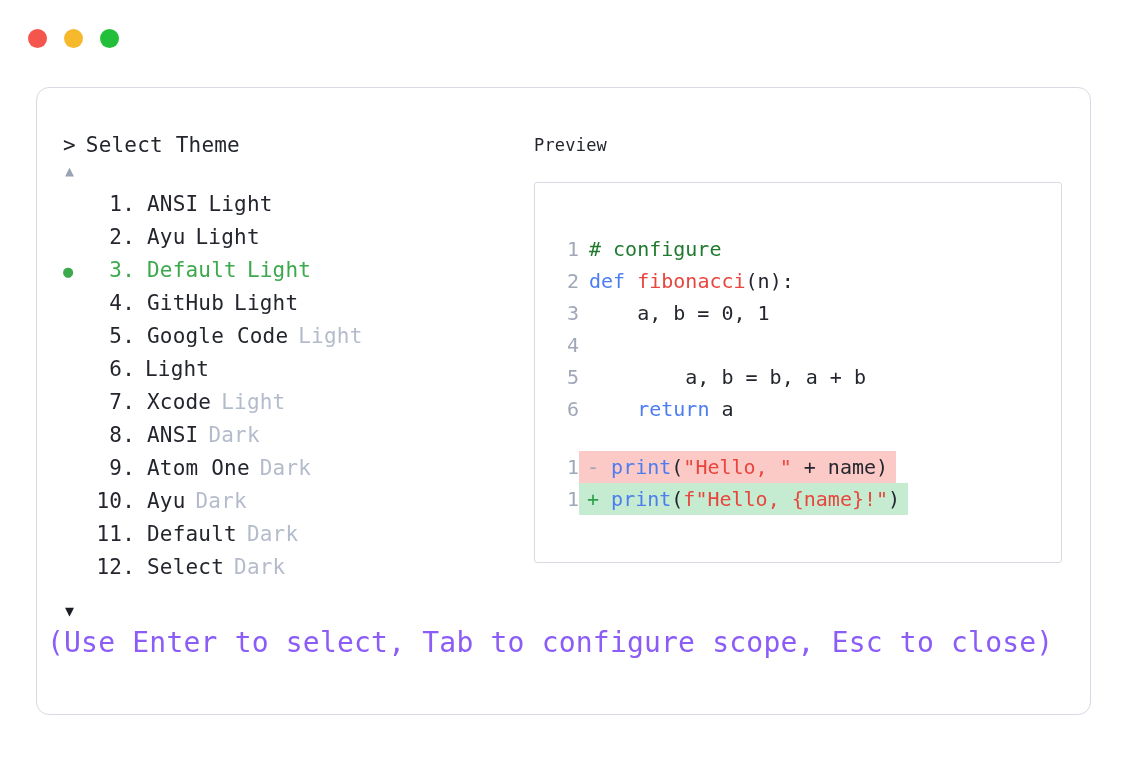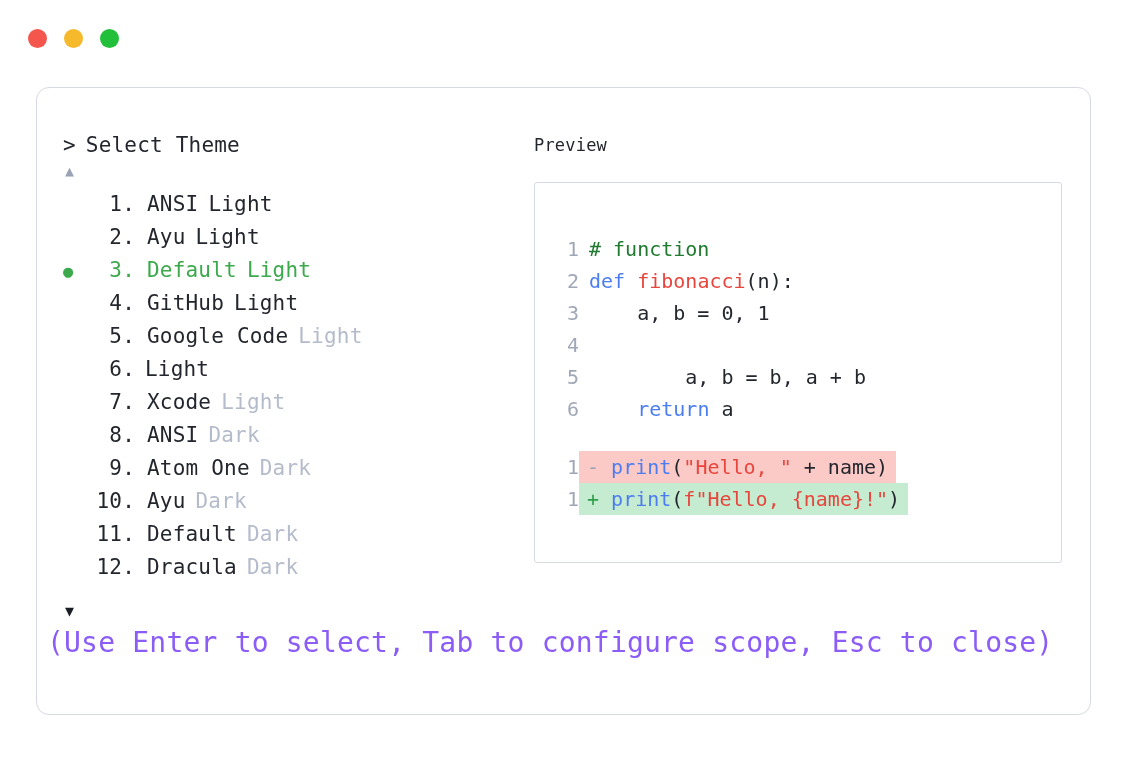--- a/index.html
+++ b/index.html
@@ -251,35 +251,35 @@
           <li class="theme-item"><span class="bullet-cell"></span><span class="index-cell">2.</span><span class="name-cell">Ayu</span><span class="variant-cell variant-strong">Light</span></li>
           <li class="theme-item selected"><span class="bullet-cell">●</span><span class="index-cell">3.</span><span class="name-cell">Default</span><span class="variant-cell variant-strong">Light</span></li>
           <li class="theme-item"><span class="bullet-cell"></span><span class="index-cell">4.</span><span class="name-cell">GitHub</span><span class="variant-cell variant-strong">Light</span></li>
           <li class="theme-item"><span class="bullet-cell"></span><span class="index-cell">5.</span><span class="name-cell">Google Code</span><span class="variant-cell variant-muted">Light</span></li>
           <li class="theme-item"><span class="bullet-cell"></span><span class="index-cell">6.</span><span class="variant-cell variant-strong">Light</span></li>
           <li class="theme-item"><span class="bullet-cell"></span><span class="index-cell">7.</span><span class="name-cell">Xcode</span><span class="variant-cell variant-muted">Light</span></li>
           <li class="theme-item"><span class="bullet-cell"></span><span class="index-cell">8.</span><span class="name-cell">ANSI</span><span class="variant-cell variant-muted">Dark</span></li>
           <li class="theme-item"><span class="bullet-cell"></span><span class="index-cell">9.</span><span class="name-cell">Atom One</span><span class="variant-cell variant-muted">Dark</span></li>
           <li class="theme-item"><span class="bullet-cell"></span><span class="index-cell">10.</span><span class="name-cell">Ayu</span><span class="variant-cell variant-muted">Dark</span></li>
           <li class="theme-item"><span class="bullet-cell"></span><span class="index-cell">11.</span><span class="name-cell">Default</span><span class="variant-cell variant-muted">Dark</span></li>
-          <li class="theme-item"><span class="bullet-cell"></span><span class="index-cell">12.</span><span class="name-cell">Dracula</span><span class="variant-cell variant-muted">Dark</span></li>
+          <li class="theme-item"><span class="bullet-cell"></span><span class="index-cell">12.</span><span class="name-cell">Select</span><span class="variant-cell variant-muted">Dark</span></li>
         </ul>
 
       <div class="scroll-arrow arrow-down">▼</div>
     </div>
 
     <div class="hint">(Use Enter to select, Tab to configure scope, Esc to close)</div>
 
     <div class="preview-col">
       <div class="preview-title">Preview</div>
 
       <div class="code-panel">
         <div class="code-body">
           <div id="code-lines">
-              <div class="code-line"><span class="ln">1</span><span class="code-text"><span class="tok-comment"># function</span></span></div>
+              <div class="code-line"><span class="ln">1</span><span class="code-text"><span class="tok-comment"># configure</span></span></div>
               <div class="code-line"><span class="ln">2</span><span class="code-text"><span class="tok-keyword">def </span><span class="tok-func">fibonacci</span><span class="tok-plain">(n):</span></span></div>
               <div class="code-line"><span class="ln">3</span><span class="code-text"><span class="tok-plain">    a, b = </span><span class="tok-num">0</span><span class="tok-plain">, </span><span class="tok-num">1</span></span></div>
               <div class="code-line"><span class="ln">4</span></div>
               <div class="code-line"><span class="ln">5</span><span class="code-text"><span class="tok-plain">        a, b = b, a + b</span></span></div>
               <div class="code-line"><span class="ln">6</span><span class="code-text"><span class="tok-plain">    </span><span class="tok-keyword">return</span><span class="tok-plain"> a</span></span></div>
             </div>
           <div class="code-gap"></div>
           <div id="diff-lines">
               <div class="diff-row diff-del"><span class="ln">1</span><span class="diff-hl"><span class="sign-del">-</span><span> </span><span class="tok-builtin">print</span><span class="tok-plain">(</span><span class="tok-string">"Hello, "</span><span class="tok-plain"> + name)</span></span></div>
               <div class="diff-row diff-add"><span class="ln">1</span><span class="diff-hl"><span class="sign-add">+</span><span> </span><span class="tok-builtin">print</span><span class="tok-plain">(</span><span class="tok-string">f"Hello, {name}!"</span><span class="tok-plain">)</span></span></div>

